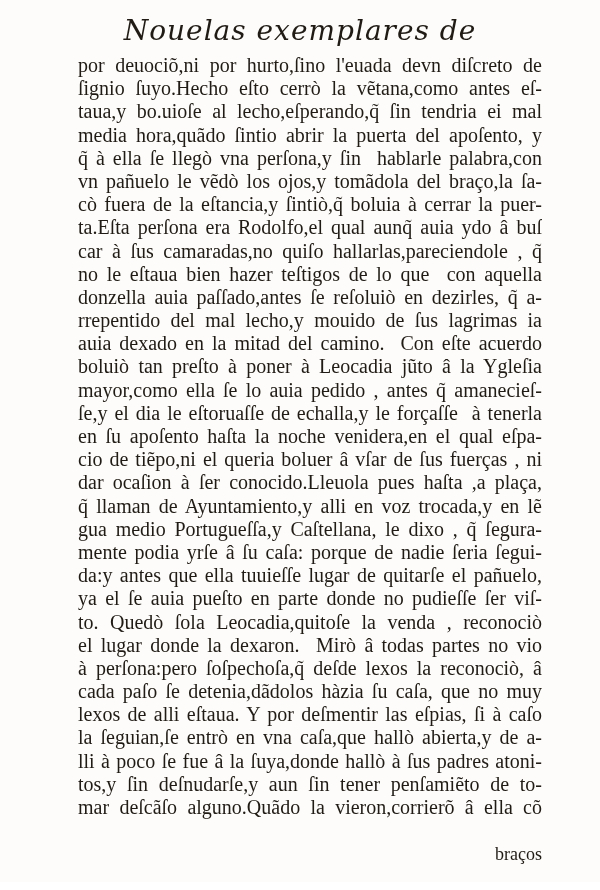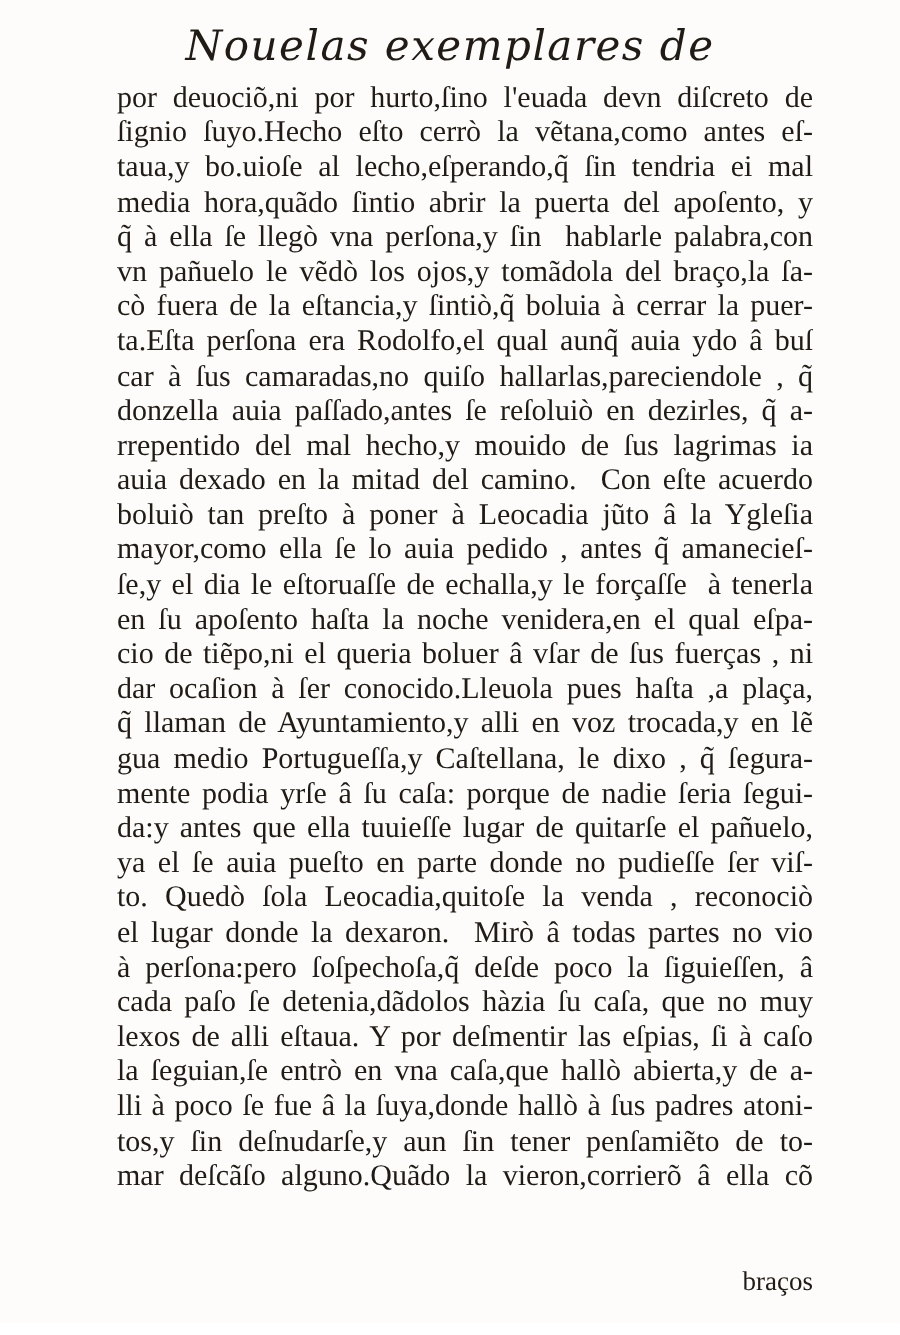--- a/index.html
+++ b/index.html
@@ -60,37 +60,38 @@
   <div class="text-block">
       <div class="line">por deuociõ,ni por hurto,ſino l'euada devn diſcreto de</div>
       <div class="line">ſignio ſuyo.Hecho eſto cerrò la vẽtana,como antes eſ-</div>
       <div class="line">taua,y bo.uioſe al lecho,eſperando,q̃ ſin tendria ei mal</div>
       <div class="line">media hora,quãdo ſintio abrir la puerta del apoſento, y</div>
       <div class="line">q̃ à ella ſe llegò vna perſona,y ſin&nbsp; hablarle palabra,con</div>
       <div class="line">vn pañuelo le vẽdò los ojos,y tomãdola del braço,la ſa-</div>
       <div class="line">cò fuera de la eſtancia,y ſintiò,q̃ boluia à cerrar la puer-</div>
       <div class="line">ta.Eſta perſona era Rodolfo,el qual aunq̃ auia ydo â buſ</div>
       <div class="line">car à ſus camaradas,no quiſo hallarlas,pareciendole , q̃</div>
+      <div class="line">no le eſtaua bien hazer teſtigos de lo que&nbsp; con aquella</div>
       <div class="line">donzella auia paſſado,antes ſe reſoluiò en dezirles, q̃ a-</div>
-      <div class="line">rrepentido del mal hecho,y mouido de ſus lagrimas ia</div>
+      <div class="line">rrepentido del mal lecho,y mouido de ſus lagrimas ia</div>
       <div class="line">auia dexado en la mitad del camino.&nbsp; Con eſte acuerdo</div>
       <div class="line">boluiò tan preſto à poner à Leocadia jũto â la Ygleſia</div>
       <div class="line">mayor,como ella ſe lo auia pedido , antes q̃ amanecieſ-</div>
       <div class="line">ſe,y el dia le eſtoruaſſe de echalla,y le forçaſſe&nbsp; à tenerla</div>
       <div class="line">en ſu apoſento haſta la noche venidera,en el qual eſpa-</div>
       <div class="line">cio de tiẽpo,ni el queria boluer â vſar de ſus fuerças , ni</div>
       <div class="line">dar ocaſion à ſer conocido.Lleuola pues haſta ,a plaça,</div>
       <div class="line">q̃ llaman de Ayuntamiento,y alli en voz trocada,y en lẽ</div>
       <div class="line">gua medio Portugueſſa,y Caſtellana, le dixo , q̃ ſegura-</div>
       <div class="line">mente podia yrſe â ſu caſa: porque de nadie ſeria ſegui-</div>
       <div class="line">da:y antes que ella tuuieſſe lugar de quitarſe el pañuelo,</div>
       <div class="line">ya el ſe auia pueſto en parte donde no pudieſſe ſer viſ-</div>
       <div class="line">to. Quedò ſola Leocadia,quitoſe la venda , reconociò</div>
       <div class="line">el lugar donde la dexaron.&nbsp; Mirò â todas partes no vio</div>
-      <div class="line">à perſona:pero ſoſpechoſa,q̃ deſde poco la ſiguieſſen, â</div>
+      <div class="line">à perſona:pero ſoſpechoſa,q̃ deſde lexos la reconociò, â</div>
       <div class="line">cada paſo ſe detenia,dãdolos hàzia ſu caſa, que no muy</div>
       <div class="line">lexos de alli eſtaua. Y por deſmentir las eſpias, ſi à caſo</div>
       <div class="line">la ſeguian,ſe entrò en vna caſa,que hallò abierta,y de a-</div>
       <div class="line">lli à poco ſe fue â la ſuya,donde hallò à ſus padres atoni-</div>
       <div class="line">tos,y ſin deſnudarſe,y aun ſin tener penſamiẽto de to-</div>
       <div class="line">mar deſcãſo alguno.Quãdo la vieron,corrierõ â ella cõ</div>
     </div>
 
   <div class="catchword">braços</div>
 </div>

